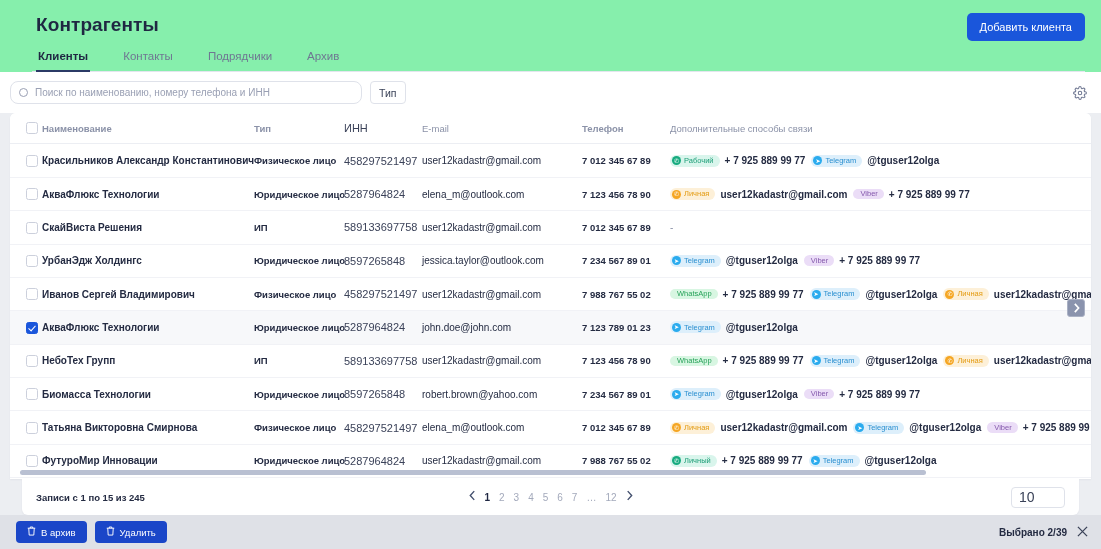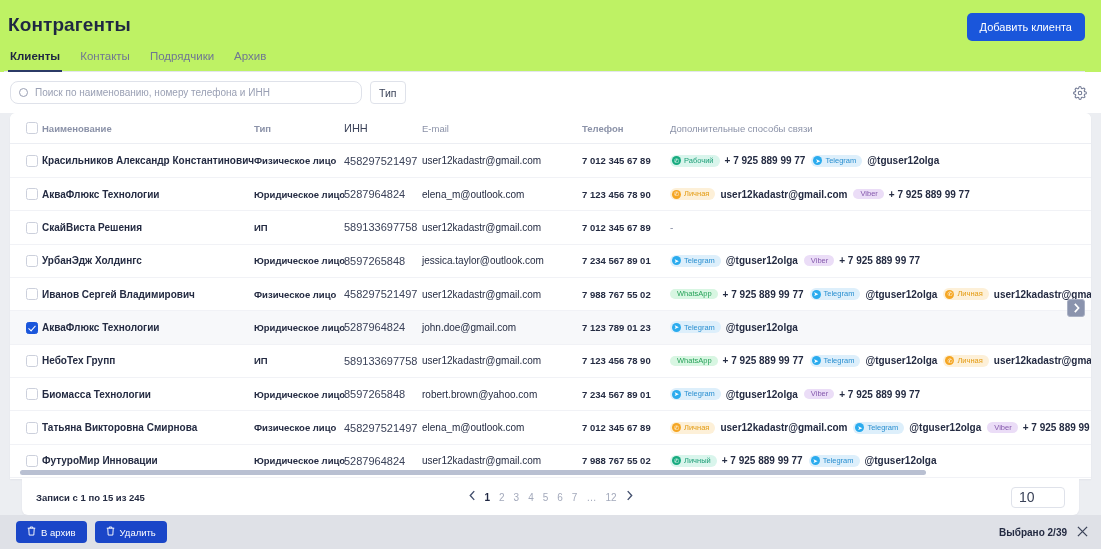--- a/index.html
+++ b/index.html
@@ -12,22 +12,22 @@
   .app {
     position: relative;
     width: 1101px; height: 549px;
     background: #eceef2;
     display: flex;
     flex-direction: column;
   }
 
   
   .header {
-    background: #bef264;
-    padding: 10px 16px 0 4px;
+    background: #86efac;
+    padding: 10px 16px 0 32px;
     position: relative;
     flex: 0 0 auto;
   }
   .page-title {
     font-size: 19px;
     font-weight: bold;
     color: #1f2742;
     letter-spacing: .1px;
     padding: 4px 0 8px 4px;
   }
@@ -39,21 +39,21 @@
     border: none;
     border-radius: 5px;
     font-size: 11px;
     padding: 8px 13px;
     cursor: pointer;
     font-family: inherit;
     white-space: nowrap;
   }
   .tabs {
     display: flex;
-    gap: 16px;
+    gap: 31px;
     padding-left: 4px;
     border-bottom: 1px solid #e3e6ee;
   }
   .tab {
     font-size: 11.5px;
     color: #6f7792;
     padding: 6px 2px 8px 2px;
     cursor: pointer;
     border-bottom: 2px solid transparent;
     margin-bottom: -1px;
@@ -516,21 +516,21 @@
                     <span class="chip-val">user12kadastr@gmail.com</span>
                   </span>
                 </div>
               </td>
             </tr>
             <tr class="selected">
               <td class="c-check"><span class="cb checked"></span></td>
               <td class="c-name">АкваФлюкс Технологии</td>
               <td class="c-type">Юридическое лицо</td>
               <td class="c-inn">5287964824</td>
-              <td class="c-email">john.doe@gmail.com</td>
+              <td class="c-email">john.doe@john.com</td>
               <td class="c-phone">7 123 789 01 23</td>
               <td class="c-extra">
                 <div class="chips">
                   <span class="chip-group">
                     <span class="chip telegram">
                       <span class="dot">
                         <span class="glyph">➤</span>
                       </span>
                       <span>Telegram</span>
                     </span>

